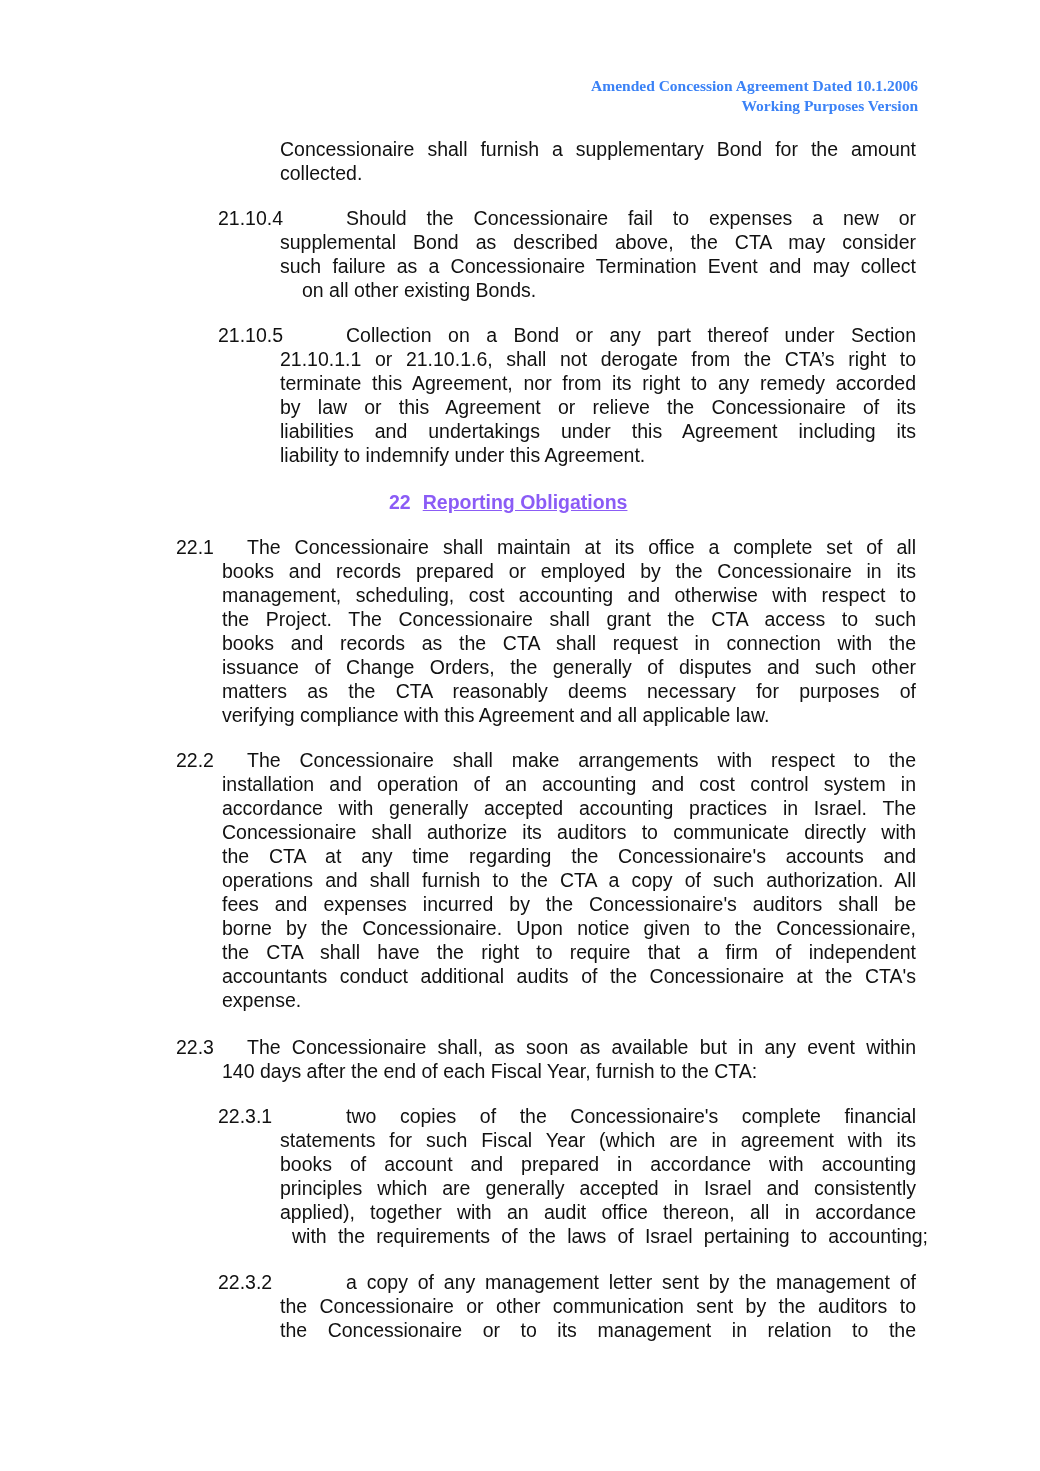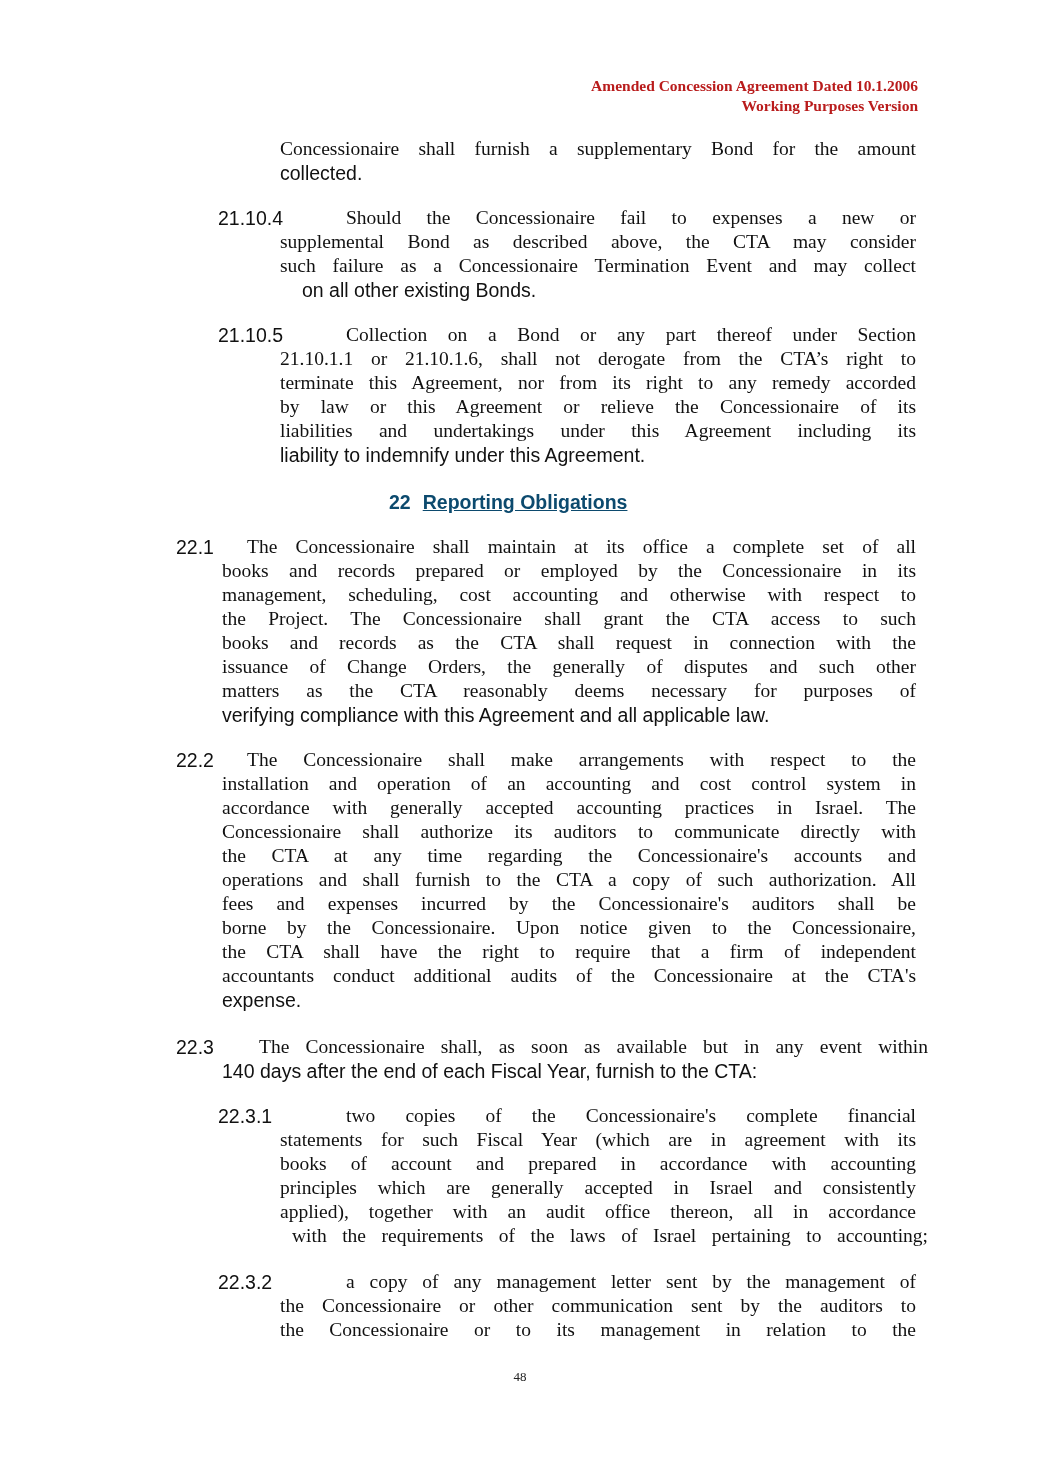--- a/index.html
+++ b/index.html
@@ -1,23 +1,23 @@
 <!DOCTYPE html>
 <html><head>
 <meta charset="utf-8">
 <style>
   html, body { margin: 0; padding: 0; background: #ffffff; }
   body { width: 1040px; height: 1471px; position: relative; overflow: hidden; }
   .page { position: absolute; left: 0; top: 0; width: 1040px; height: 1471px; background: #fff; color: #111; }
-  .hdr { position: absolute; right: 122px; text-align: right; font-family: "Liberation Serif", serif; font-weight: bold; font-size: 15.5px; color: #b91c1c; line-height: 20px; }
+  .hdr { position: absolute; right: 122px; text-align: right; font-family: "Liberation Serif", serif; font-weight: bold; font-size: 15.5px; color: #3b82f6; line-height: 20px; }
   .body-text { font-family: "Liberation Sans", sans-serif; font-size: 19.5px; color: #111; }
   .line { position: absolute; height: 24px; line-height: 24px; white-space: nowrap; }
-  .just { text-align: justify; text-align-last: justify; white-space: normal; overflow: hidden; font-family: Liberation Serif, serif; }
+  .just { text-align: justify; text-align-last: justify; white-space: normal; overflow: hidden; }
   .num { position: absolute; height: 24px; line-height: 24px; white-space: nowrap; text-align: center; }
-  .heading { position: absolute; font-family: "Liberation Sans", sans-serif; font-weight: bold; font-size: 19.5px; line-height: 24px; color: #0c4a6e; }
+  .heading { position: absolute; font-family: "Liberation Sans", sans-serif; font-weight: bold; font-size: 19.5px; line-height: 24px; color: #8b5cf6; }
   .heading .u { text-decoration: underline; margin-left: 12px; }
   .pageno { position: absolute; left: 0; width: 1040px; text-align: center; top: 1369px; font-family: "Liberation Serif", serif; font-size: 13px; color: #222; }
 </style>
 </head>
 <body>
 
 <div class="page">
 
   <div class="hdr" style="top:76px;">Amended Concession Agreement Dated 10.1.2006</div>
   <div class="hdr" style="top:96px;">Working Purposes Version</div>
@@ -73,21 +73,21 @@
       <div class="line just" style="left:222px; width:694px; top:868px;">operations and shall furnish to the CTA a copy of such authorization.  All</div>
       <div class="line just" style="left:222px; width:694px; top:892px;">fees and expenses incurred by the Concessionaire's auditors shall be</div>
       <div class="line just" style="left:222px; width:694px; top:916px;">borne by the Concessionaire.  Upon notice given to the Concessionaire,</div>
       <div class="line just" style="left:222px; width:694px; top:940px;">the CTA shall have the right to require that a firm of independent</div>
       <div class="line just" style="left:222px; width:694px; top:964px;">accountants conduct additional audits of the Concessionaire at the CTA's</div>
       <div class="line" style="left:222px; top:988px;">expense.</div>
     </div>
 
     <div>
       <div class="num" style="left:176px; top:1035px;">22.3</div>
-      <div class="line just" style="left:247px; width:669px; top:1035px;margin-left:12px;">The Concessionaire shall, as soon as available but in any event within</div>
+      <div class="line just" style="left:247px; width:669px; top:1035px;">The Concessionaire shall, as soon as available but in any event within</div>
       <div class="line" style="left:222px; top:1059px;">140 days after the end of each Fiscal Year, furnish to the CTA:</div>
     </div>
 
     <div>
       <div class="num" style="left:218px; top:1104px;">22.3.1</div>
       <div class="line just" style="left:346px; width:570px; top:1104px;">two copies of the Concessionaire's complete financial</div>
       <div class="line just" style="left:280px; width:636px; top:1128px;">statements for such Fiscal Year (which are in agreement with its</div>
       <div class="line just" style="left:280px; width:636px; top:1152px;">books of account and prepared in accordance with accounting</div>
       <div class="line just" style="left:280px; width:636px; top:1176px;">principles which are generally accepted in Israel and consistently</div>
       <div class="line just" style="left:280px; width:636px; top:1200px;">applied), together with an audit office thereon, all in accordance</div>
@@ -95,14 +95,13 @@
     </div>
 
     <div>
       <div class="num" style="left:218px; top:1270px;">22.3.2</div>
       <div class="line just" style="left:346px; width:570px; top:1270px;">a copy of any management letter sent by the management of</div>
       <div class="line just" style="left:280px; width:636px; top:1294px;">the Concessionaire or other communication sent by the auditors to</div>
       <div class="line just" style="left:280px; width:636px; top:1318px;">the Concessionaire or to its management in relation to the</div>
     </div>
   </div>
 
-  <div class="pageno">48</div>
 </div>
 
 </body></html>

